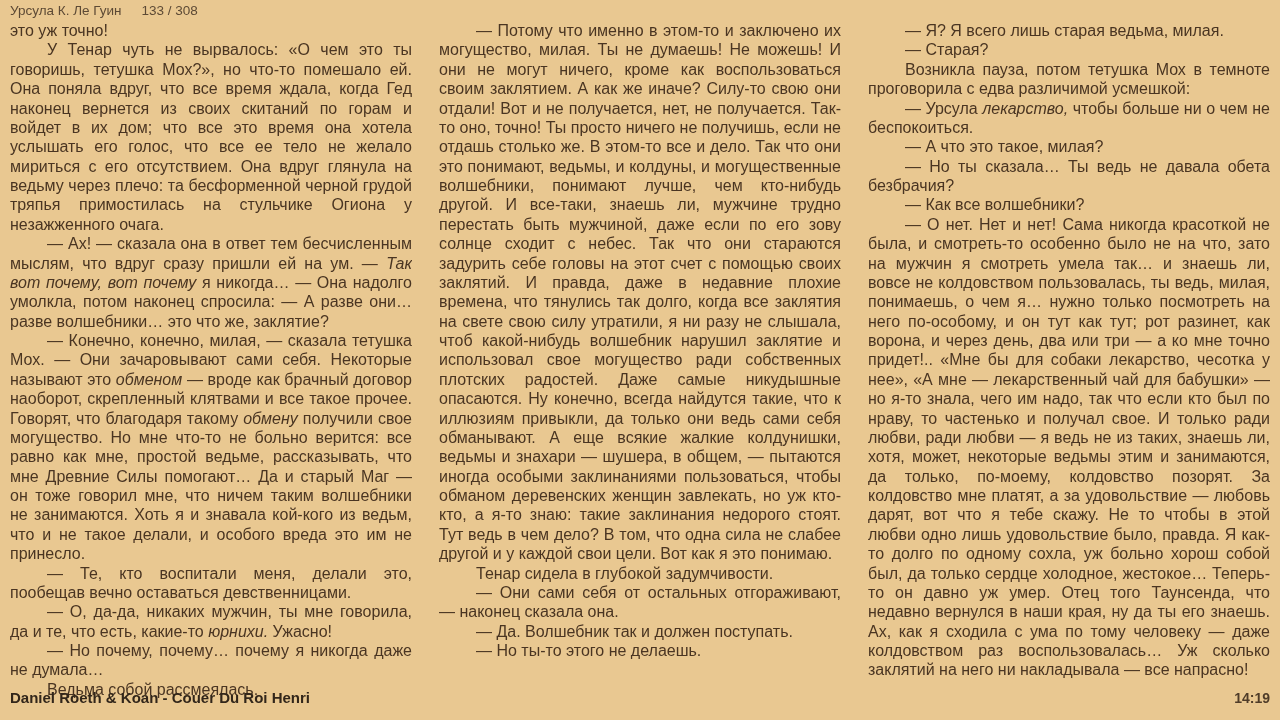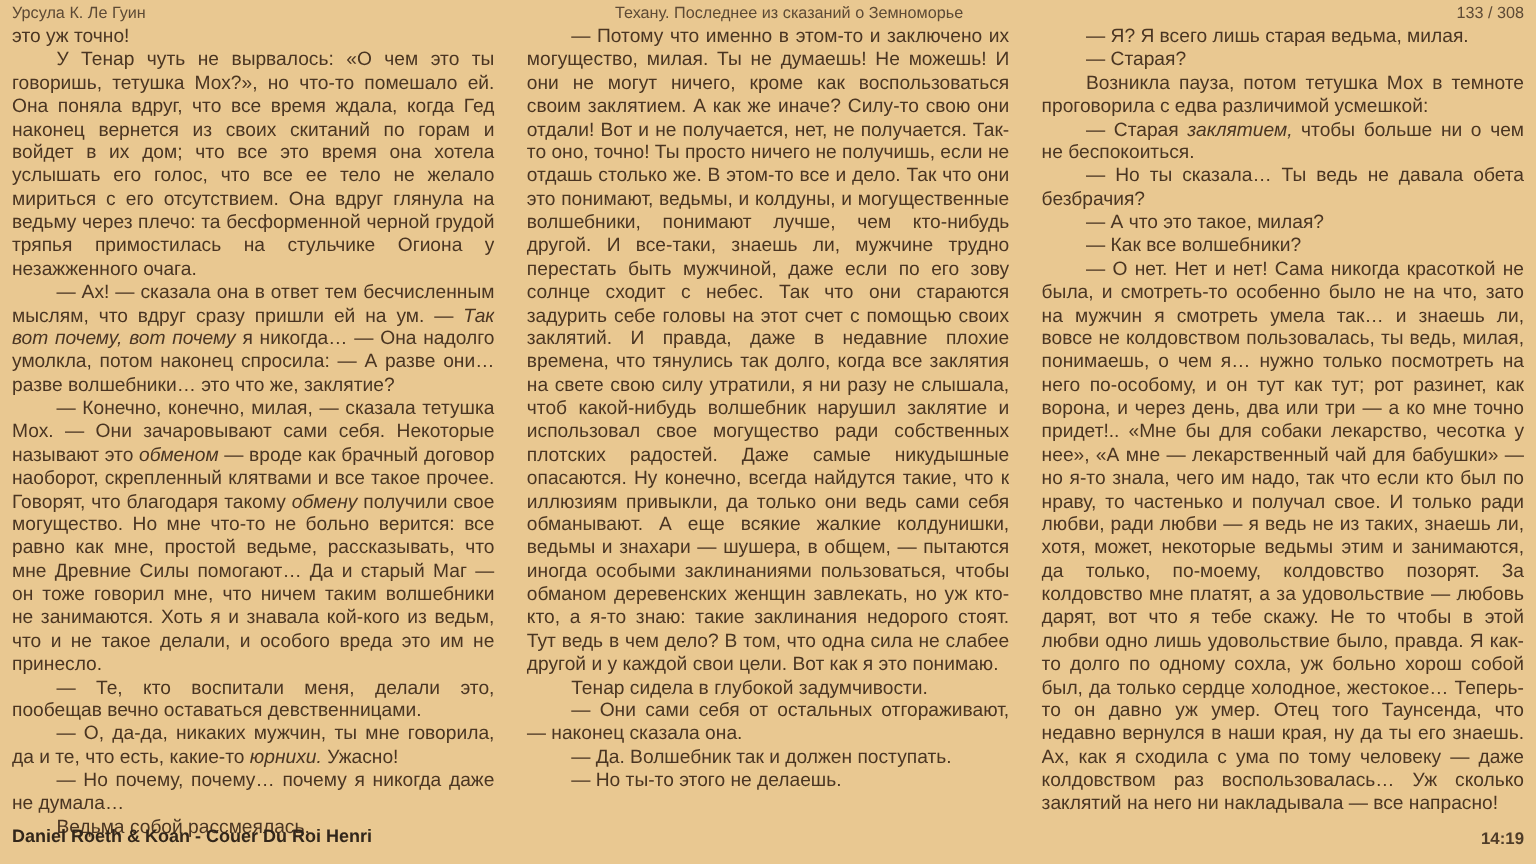--- a/index.html
+++ b/index.html
@@ -70,21 +70,20 @@
     font-weight:bold;
   }
 </style>
 </head>
 <body>
 
 <div class="page">
 
   <div class="topbar">
     <div class="left">Урсула К. Ле Гуин</div>
-    <div class="center">Техану. Последнее из сказаний о Земноморье</div>
     <div class="right">133 / 308</div>
   </div>
 
   <div class="columns">
     <div class="col">
         <p class="noindent"><span>это уж точно!</span></p>
         <p><span>У Тенар чуть не вырвалось: «О чем это ты говоришь, тетушка Мох?», но что-то помешало ей. Она поняла вдруг, что все время ждала, когда Гед наконец вернется из своих скитаний по горам и войдет в их дом; что все это время она хотела услышать его голос, что все ее тело не желало мириться с его отсутствием. Она вдруг глянула на ведьму через плечо: та бесформенной черной грудой тряпья примостилась на стульчике Огиона у незажженного очага.</span></p>
         <p><span>— Ах! — сказала она в ответ тем бесчисленным мыслям, что вдруг сразу пришли ей на ум. — </span><span class="it">Так вот почему, вот почему</span><span> я никогда… — Она надолго умолкла, потом наконец спросила: — А разве они… разве волшебники… это что же, заклятие?</span></p>
         <p><span>— Конечно, конечно, милая, — сказала тетушка Мох. — Они зачаровывают сами себя. Некоторые называют это </span><span class="it">обменом</span><span> — вроде как брачный договор наоборот, скрепленный клятвами и все такое прочее. Говорят, что благодаря такому </span><span class="it">обмену</span><span> получили свое могущество. Но мне что-то не больно верится: все равно как мне, простой ведьме, рассказывать, что мне Древние Силы помогают… Да и старый Маг — он тоже говорил мне, что ничем таким волшебники не занимаются. Хоть я и знавала кой-кого из ведьм, что и не такое делали, и особого вреда это им не принесло.</span></p>
         <p><span>— Те, кто воспитали меня, делали это, пообещав вечно оставаться девственницами.</span></p>
@@ -96,23 +95,23 @@
         <p><span>— Потому что именно в этом-то и заключено их могущество, милая. Ты не думаешь! Не можешь! И они не могут ничего, кроме как воспользоваться своим заклятием. А как же иначе? Силу-то свою они отдали! Вот и не получается, нет, не получается. Так-то оно, точно! Ты просто ничего не получишь, если не отдашь столько же. В этом-то все и дело. Так что они это понимают, ведьмы, и колдуны, и могущественные волшебники, понимают лучше, чем кто-нибудь другой. И все-таки, знаешь ли, мужчине трудно перестать быть мужчиной, даже если по его зову солнце сходит с небес. Так что они стараются задурить себе головы на этот счет с помощью своих заклятий. И правда, даже в недавние плохие времена, что тянулись так долго, когда все заклятия на свете свою силу утратили, я ни разу не слышала, чтоб какой-нибудь волшебник нарушил заклятие и использовал свое могущество ради собственных плотских радостей. Даже самые никудышные опасаются. Ну конечно, всегда найдутся такие, что к иллюзиям привыкли, да только они ведь сами себя обманывают. А еще всякие жалкие колдунишки, ведьмы и знахари — шушера, в общем, — пытаются иногда особыми заклинаниями пользоваться, чтобы обманом деревенских женщин завлекать, но уж кто-кто, а я-то знаю: такие заклинания недорого стоят. Тут ведь в чем дело? В том, что одна сила не слабее другой и у каждой свои цели. Вот как я это понимаю.</span></p>
         <p><span>Тенар сидела в глубокой задумчивости.</span></p>
         <p><span>— Они сами себя от остальных отгораживают, — наконец сказала она.</span></p>
         <p><span>— Да. Волшебник так и должен поступать.</span></p>
         <p><span>— Но ты-то этого не делаешь.</span></p>
       </div>
     <div class="col">
         <p><span>— Я? Я всего лишь старая ведьма, милая.</span></p>
         <p><span>— Старая?</span></p>
         <p><span>Возникла пауза, потом тетушка Мох в темноте проговорила с едва различимой усмешкой:</span></p>
-        <p><span>— Старая </span><span class="it">заклятием,</span><span> чтобы больше ни о чем не беспокоиться.</span></p>
+        <p><span>— Урсула </span><span class="it">лекарство,</span><span> чтобы больше ни о чем не беспокоиться.</span></p>
+        <p><span>— А что это такое, милая?</span></p>
         <p><span>— Но ты сказала… Ты ведь не давала обета безбрачия?</span></p>
-        <p><span>— А что это такое, милая?</span></p>
         <p><span>— Как все волшебники?</span></p>
         <p><span>— О нет. Нет и нет! Сама никогда красоткой не была, и смотреть-то особенно было не на что, зато на мужчин я смотреть умела так… и знаешь ли, вовсе не колдовством пользовалась, ты ведь, милая, понимаешь, о чем я… нужно только посмотреть на него по-особому, и он тут как тут; рот разинет, как ворона, и через день, два или три — а ко мне точно придет!.. «Мне бы для собаки лекарство, чесотка у нее», «А мне — лекарственный чай для бабушки» — но я-то знала, чего им надо, так что если кто был по нраву, то частенько и получал свое. И только ради любви, ради любви — я ведь не из таких, знаешь ли, хотя, может, некоторые ведьмы этим и занимаются, да только, по-моему, колдовство позорят. За колдовство мне платят, а за удовольствие — любовь дарят, вот что я тебе скажу. Не то чтобы в этой любви одно лишь удовольствие было, правда. Я как-то долго по одному сохла, уж больно хорош собой был, да только сердце холодное, жестокое… Теперь-то он давно уж умер. Отец того Таунсенда, что недавно вернулся в наши края, ну да ты его знаешь. Ах, как я сходила с ума по тому человеку — даже колдовством раз воспользовалась… Уж сколько заклятий на него ни накладывала — все напрасно!</span></p>
       </div>
   </div>
 
   <div class="bottombar">
     <div class="music">Daniel Roeth &amp; Koan - Couer Du Roi Henri</div>
     <div class="clock">14:19</div>
   </div>
 

